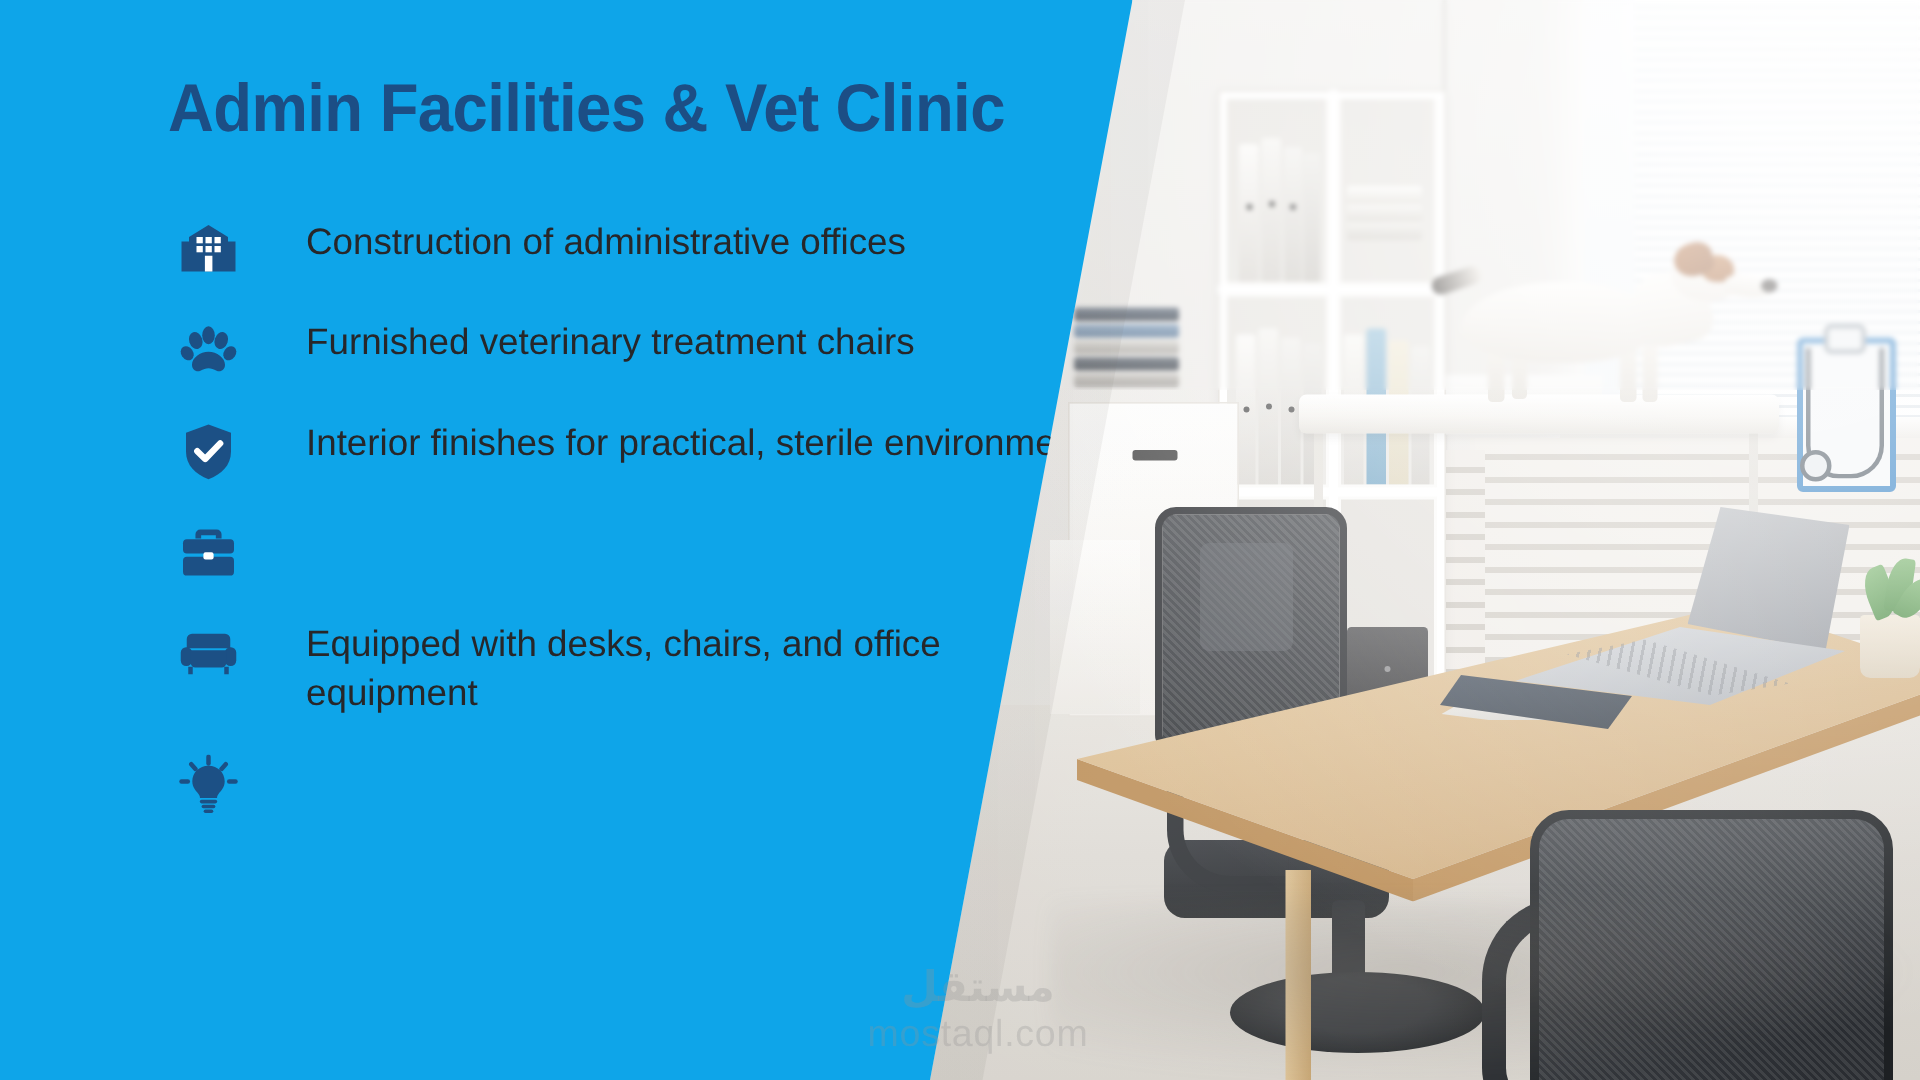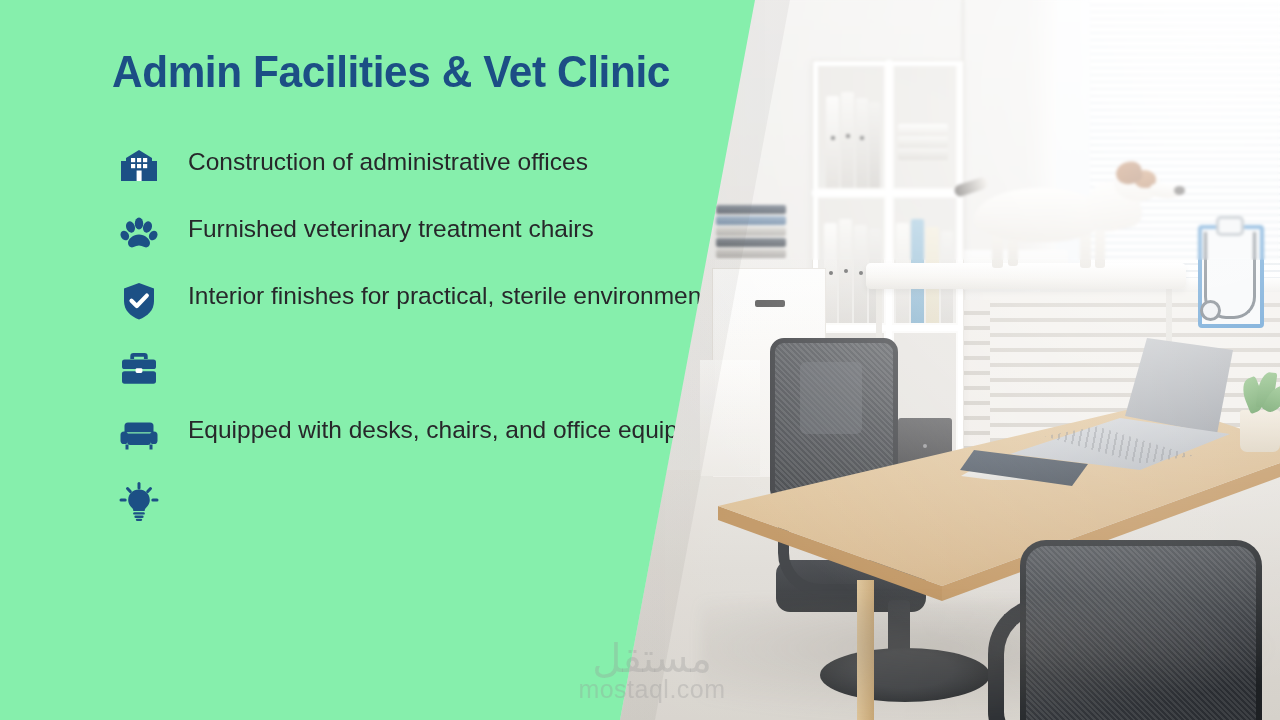--- a/index.html
+++ b/index.html
@@ -384,21 +384,21 @@
     pointer-events:none;
   }
 
   
   .text-pane {
     position: absolute;
     top: 0; left: 0;
     width: 1280px; height: 720px;
     -webkit-clip-path: polygon(0 0, 755px 0, 620px 720px, 0 720px);
     clip-path: polygon(0 0, 755px 0, 620px 720px, 0 720px);
-    background: #86efac;
+    background: #0ea5e9;
   }
 
   .title {
     position: absolute;
     left: 112px; top: 46px;
     font-size: 45px;
     font-weight: bold;
     letter-spacing: -0.4px;
     color: #1c4e85;
     white-space: nowrap;
@@ -411,20 +411,21 @@
     position: absolute;
     left: 116px; top: 143px;
     width: 620px;
   }
   .bullet {
     position: relative;
     display: flex;
     align-items: flex-start;
     margin-bottom: 20px;
     min-height: 46px;
+    gap: 16px;
   }
   .bullet .ico {
     flex: 0 0 46px;
     width: 46px; height: 46px;
     display: flex; align-items: center; justify-content: center;
     margin-right: 26px;
     margin-top: 1px;
   }
   .bullet .ico svg { display:block; }
   .bullet .txt {
@@ -440,22 +441,22 @@
   .watermark {
     position: absolute;
     left: 552px; top: 641px;
     width: 200px;
     text-align: center;
     color: rgba(150,150,148,.30);
     pointer-events: none;
     user-select: none;
   }
   .wm-ar {
-    font-size: 40px;
-    font-weight: normal;
+    font-size: 28px;
+    font-weight: bold;
     line-height: 34px;
     font-family: "DejaVu Sans", sans-serif;
     direction: rtl;
   }
   .wm-en {
     font-size: 25px;
     line-height: 28px;
     letter-spacing: .5px;
     font-family: "Liberation Sans", sans-serif;
   }

